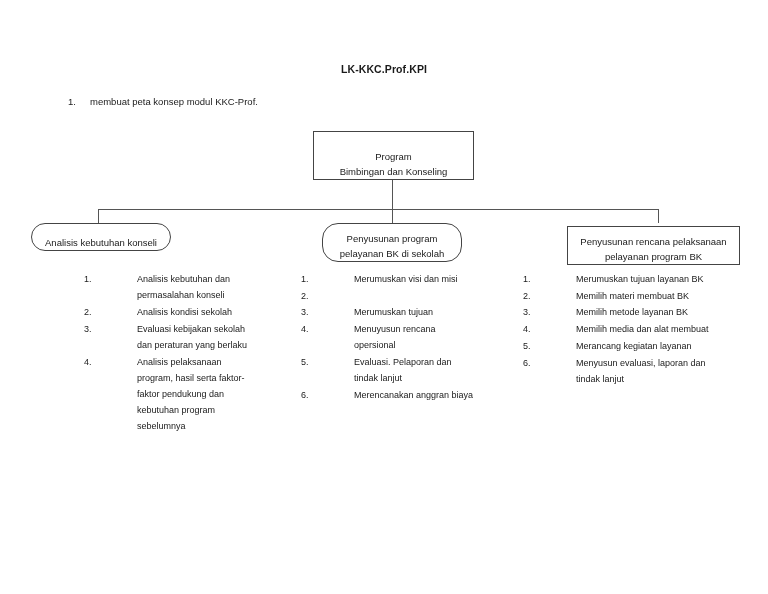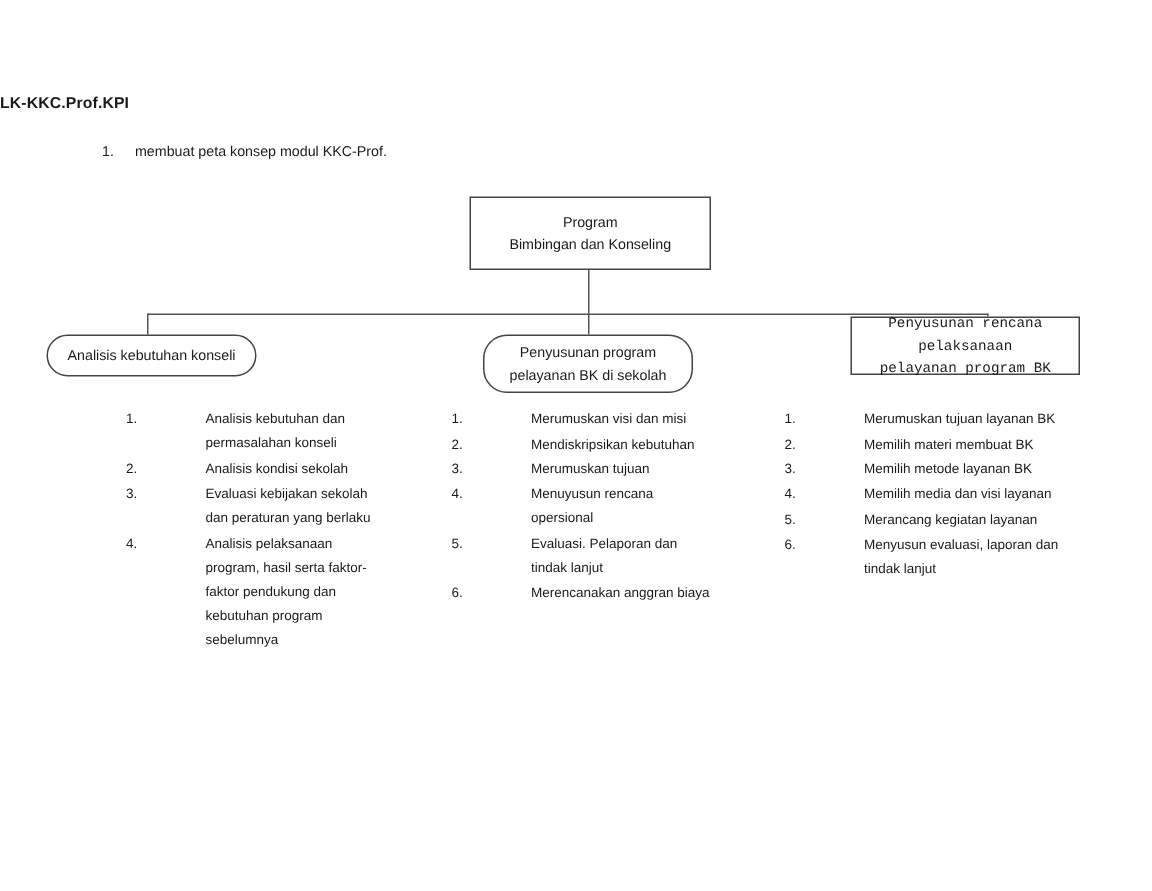--- a/index.html
+++ b/index.html
@@ -23,21 +23,21 @@
     width: 768px;
     height: 594px;
   }
 
   
   .doc-title {
     position: absolute;
     left: 0;
     top: 63px;
     width: 768px;
-    text-align: left;
+    text-align: center;
     font-size: 10.5px;
     font-weight: bold;
     letter-spacing: 0.1px;
   }
 
   .task-line {
     position: absolute;
     left: 68px;
     top: 96px;
     width: 400px;
@@ -50,21 +50,21 @@
 
   
   .node {
     position: absolute;
     border: 1px solid #444444;
     background: #ffffff;
     box-sizing: border-box;
     display: flex;
     flex-direction: column;
     align-items: center;
-    justify-content: center;
+    justify-content: flex-end;
     text-align: center;
     font-size: 9.5px;
     line-height: 15px;
     z-index: 3;
   }
 
   #node-root {
     left: 313px;
     top: 131px;
     width: 161px;
@@ -79,24 +79,23 @@
   }
   #node-mid {
     left: 322px;
     top: 223px;
     width: 140px;
     height: 39px;
     border-radius: 16px;
   }
   #node-right {
     left: 567px;
-    top: 211px;
-    width: 153px;
+    top: 226px;
+    width: 173px;
     height: 39px;
-    font-family: Liberation Mono, monospace;
   }
 
   
   .conn {
     position: absolute;
     background: #555555;
     z-index: 1;
   }
   
   #conn-root-stem {
@@ -224,21 +223,20 @@
     </div>
   </div>
 
   <div class="olist" id="list-mid">
     <div class="li">
       <span class="marker">1.</span>
       <span class="txt">Merumuskan visi dan misi</span>
     </div>
     <div class="li">
       <span class="marker">2.</span>
-      <span class="txt">Mendiskripsikan kebutuhan</span>
     </div>
     <div class="li">
       <span class="marker">3.</span>
       <span class="txt">Merumuskan tujuan</span>
     </div>
     <div class="li">
       <span class="marker">4.</span>
       <span class="txt">Menuyusun rencana opersional</span>
     </div>
     <div class="li">
@@ -259,21 +257,21 @@
     <div class="li">
       <span class="marker">2.</span>
       <span class="txt">Memilih materi membuat BK</span>
     </div>
     <div class="li">
       <span class="marker">3.</span>
       <span class="txt">Memilih metode layanan BK</span>
     </div>
     <div class="li">
       <span class="marker">4.</span>
-      <span class="txt">Memilih media dan visi layanan</span>
+      <span class="txt">Memilih media dan alat membuat</span>
     </div>
     <div class="li">
       <span class="marker">5.</span>
       <span class="txt">Merancang kegiatan layanan</span>
     </div>
     <div class="li">
       <span class="marker">6.</span>
       <span class="txt">Menyusun evaluasi, laporan dan tindak lanjut</span>
     </div>
   </div>

